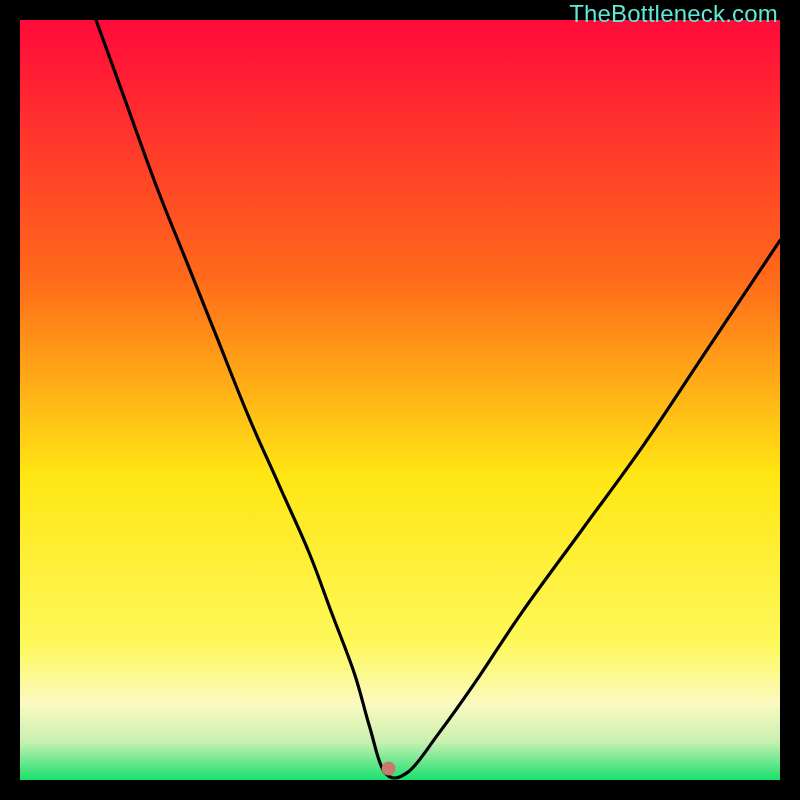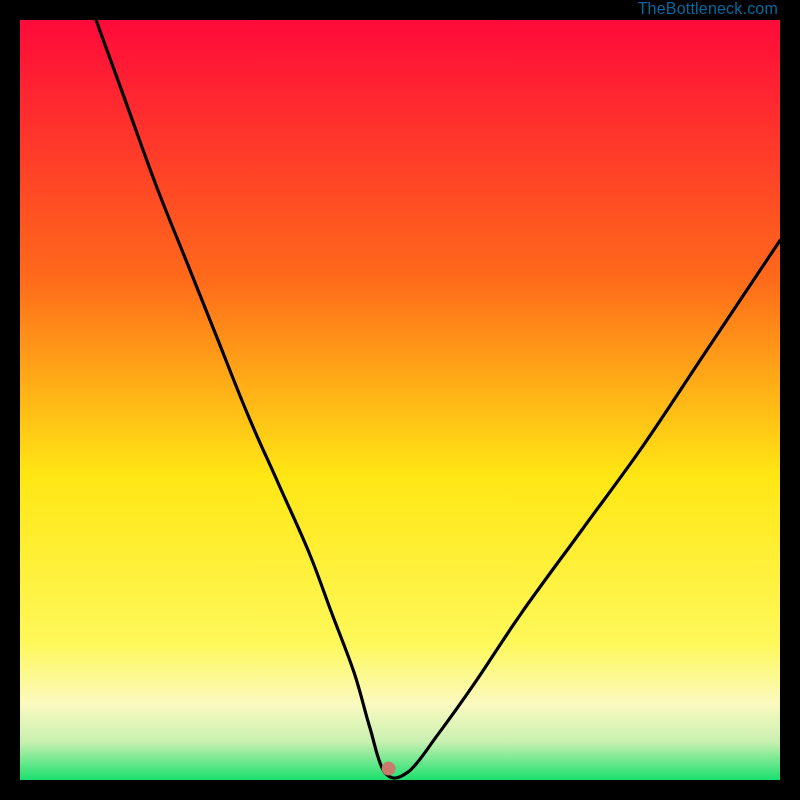--- a/index.html
+++ b/index.html
@@ -23,22 +23,22 @@
     position: absolute;
     left: 0;
     top: 0;
     width: 760px;
     height: 760px;
   }
   .watermark {
     position: absolute;
     top: 0px;
     right: 22px;
-    color: #0369a1;
-    font-size: 16px;
+    color: #5eead4;
+    font-size: 24px;
     font-weight: 500;
     letter-spacing: 0.2px;
     z-index: 10;
   }
   svg.curve {
     position: absolute;
     left: 0;
     top: 0;
     width: 760px;
     height: 760px;

